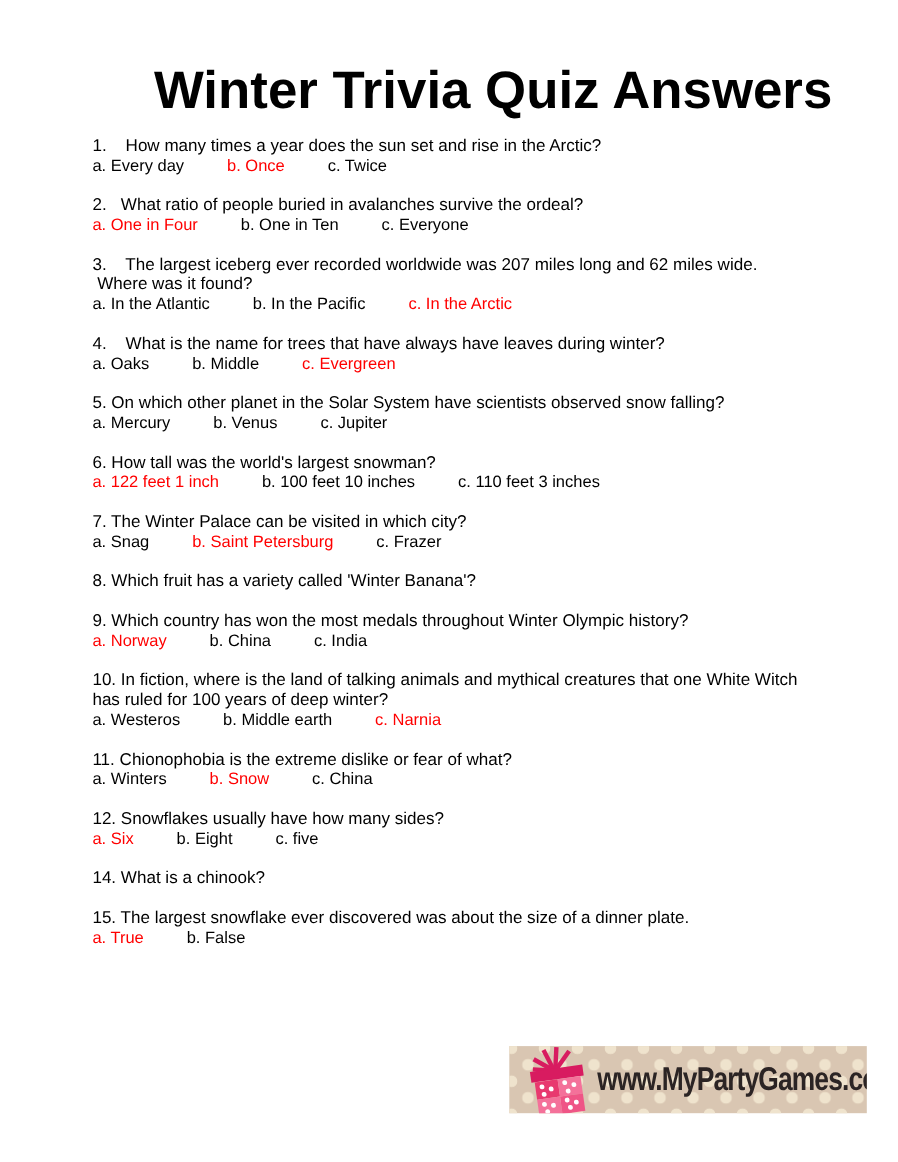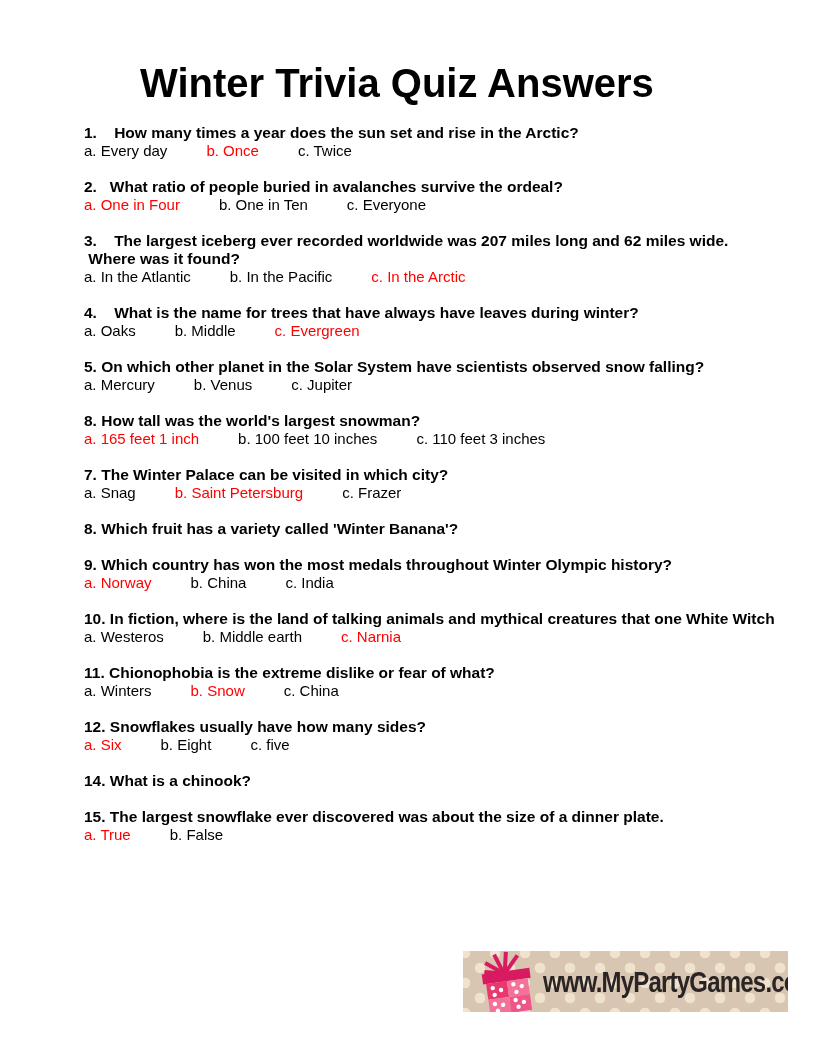--- a/index.html
+++ b/index.html
@@ -12,27 +12,27 @@
   *{box-sizing:border-box;}
   html,body{margin:0;padding:0;}
   body{
     width:816px;height:1056px;background:#ffffff;
     font-family:"Liberation Sans", sans-serif;
     color:var(--ink);
     position:relative;overflow:hidden;
   }
   .title{
     margin:62px 0 0 140px;
-    font-size:40px;font-weight:bold;line-height:42px;
+    font-size:48px;font-weight:bold;line-height:42px;
     letter-spacing:0;
   }
   .quiz{margin:20px 18px 0 84px;}
   .qblock{margin-bottom:18px;}
   .q-line{
-    font-weight:bold;font-size:15.5px;line-height:18px;
+    font-weight:normal;font-size:15.5px;line-height:18px;
     white-space:pre-wrap;
   }
   .opt-line{font-size:15px;line-height:18px;}
   .opt{display:inline-block;margin-right:39px;white-space:pre;}
   .opt.red{color:var(--answer-red);}
   .logo-banner{
     position:absolute;left:463px;top:951px;width:325px;height:61px;
     display:flex;align-items:center;
     background-color:var(--logo-bg);
     background-image:
@@ -73,36 +73,37 @@
       </div>
       <div class="qblock">
         <div class="q-line">4.    What is the name for trees that have always have leaves during winter?</div>
         <div class="opt-line"><span class="opt">a. Oaks</span><span class="opt">b. Middle</span><span class="opt red">c. Evergreen</span></div>
       </div>
       <div class="qblock">
         <div class="q-line">5. On which other planet in the Solar System have scientists observed snow falling?</div>
         <div class="opt-line"><span class="opt">a. Mercury</span><span class="opt">b. Venus</span><span class="opt">c. Jupiter</span></div>
       </div>
       <div class="qblock">
-        <div class="q-line">8. How tall was the world's largest snowman?</div>
-        <div class="opt-line"><span class="opt red">a. 165 feet 1 inch</span><span class="opt">b. 100 feet 10 inches</span><span class="opt">c. 110 feet 3 inches</span></div>
+        <div class="q-line">6. How tall was the world's largest snowman?</div>
+        <div class="opt-line"><span class="opt red">a. 122 feet 1 inch</span><span class="opt">b. 100 feet 10 inches</span><span class="opt">c. 110 feet 3 inches</span></div>
       </div>
       <div class="qblock">
         <div class="q-line">7. The Winter Palace can be visited in which city?</div>
         <div class="opt-line"><span class="opt">a. Snag</span><span class="opt red">b. Saint Petersburg</span><span class="opt">c. Frazer</span></div>
       </div>
       <div class="qblock">
         <div class="q-line">8. Which fruit has a variety called 'Winter Banana'?</div>
       </div>
       <div class="qblock">
         <div class="q-line">9. Which country has won the most medals throughout Winter Olympic history?</div>
         <div class="opt-line"><span class="opt red">a. Norway</span><span class="opt">b. China</span><span class="opt">c. India</span></div>
       </div>
       <div class="qblock">
         <div class="q-line">10. In fiction, where is the land of talking animals and mythical creatures that one White Witch</div>
+        <div class="q-line">has ruled for 100 years of deep winter?</div>
         <div class="opt-line"><span class="opt">a. Westeros</span><span class="opt">b. Middle earth</span><span class="opt red">c. Narnia</span></div>
       </div>
       <div class="qblock">
         <div class="q-line">11. Chionophobia is the extreme dislike or fear of what?</div>
         <div class="opt-line"><span class="opt">a. Winters</span><span class="opt red">b. Snow</span><span class="opt">c. China</span></div>
       </div>
       <div class="qblock">
         <div class="q-line">12. Snowflakes usually have how many sides?</div>
         <div class="opt-line"><span class="opt red">a. Six</span><span class="opt">b. Eight</span><span class="opt">c. five</span></div>
       </div>

